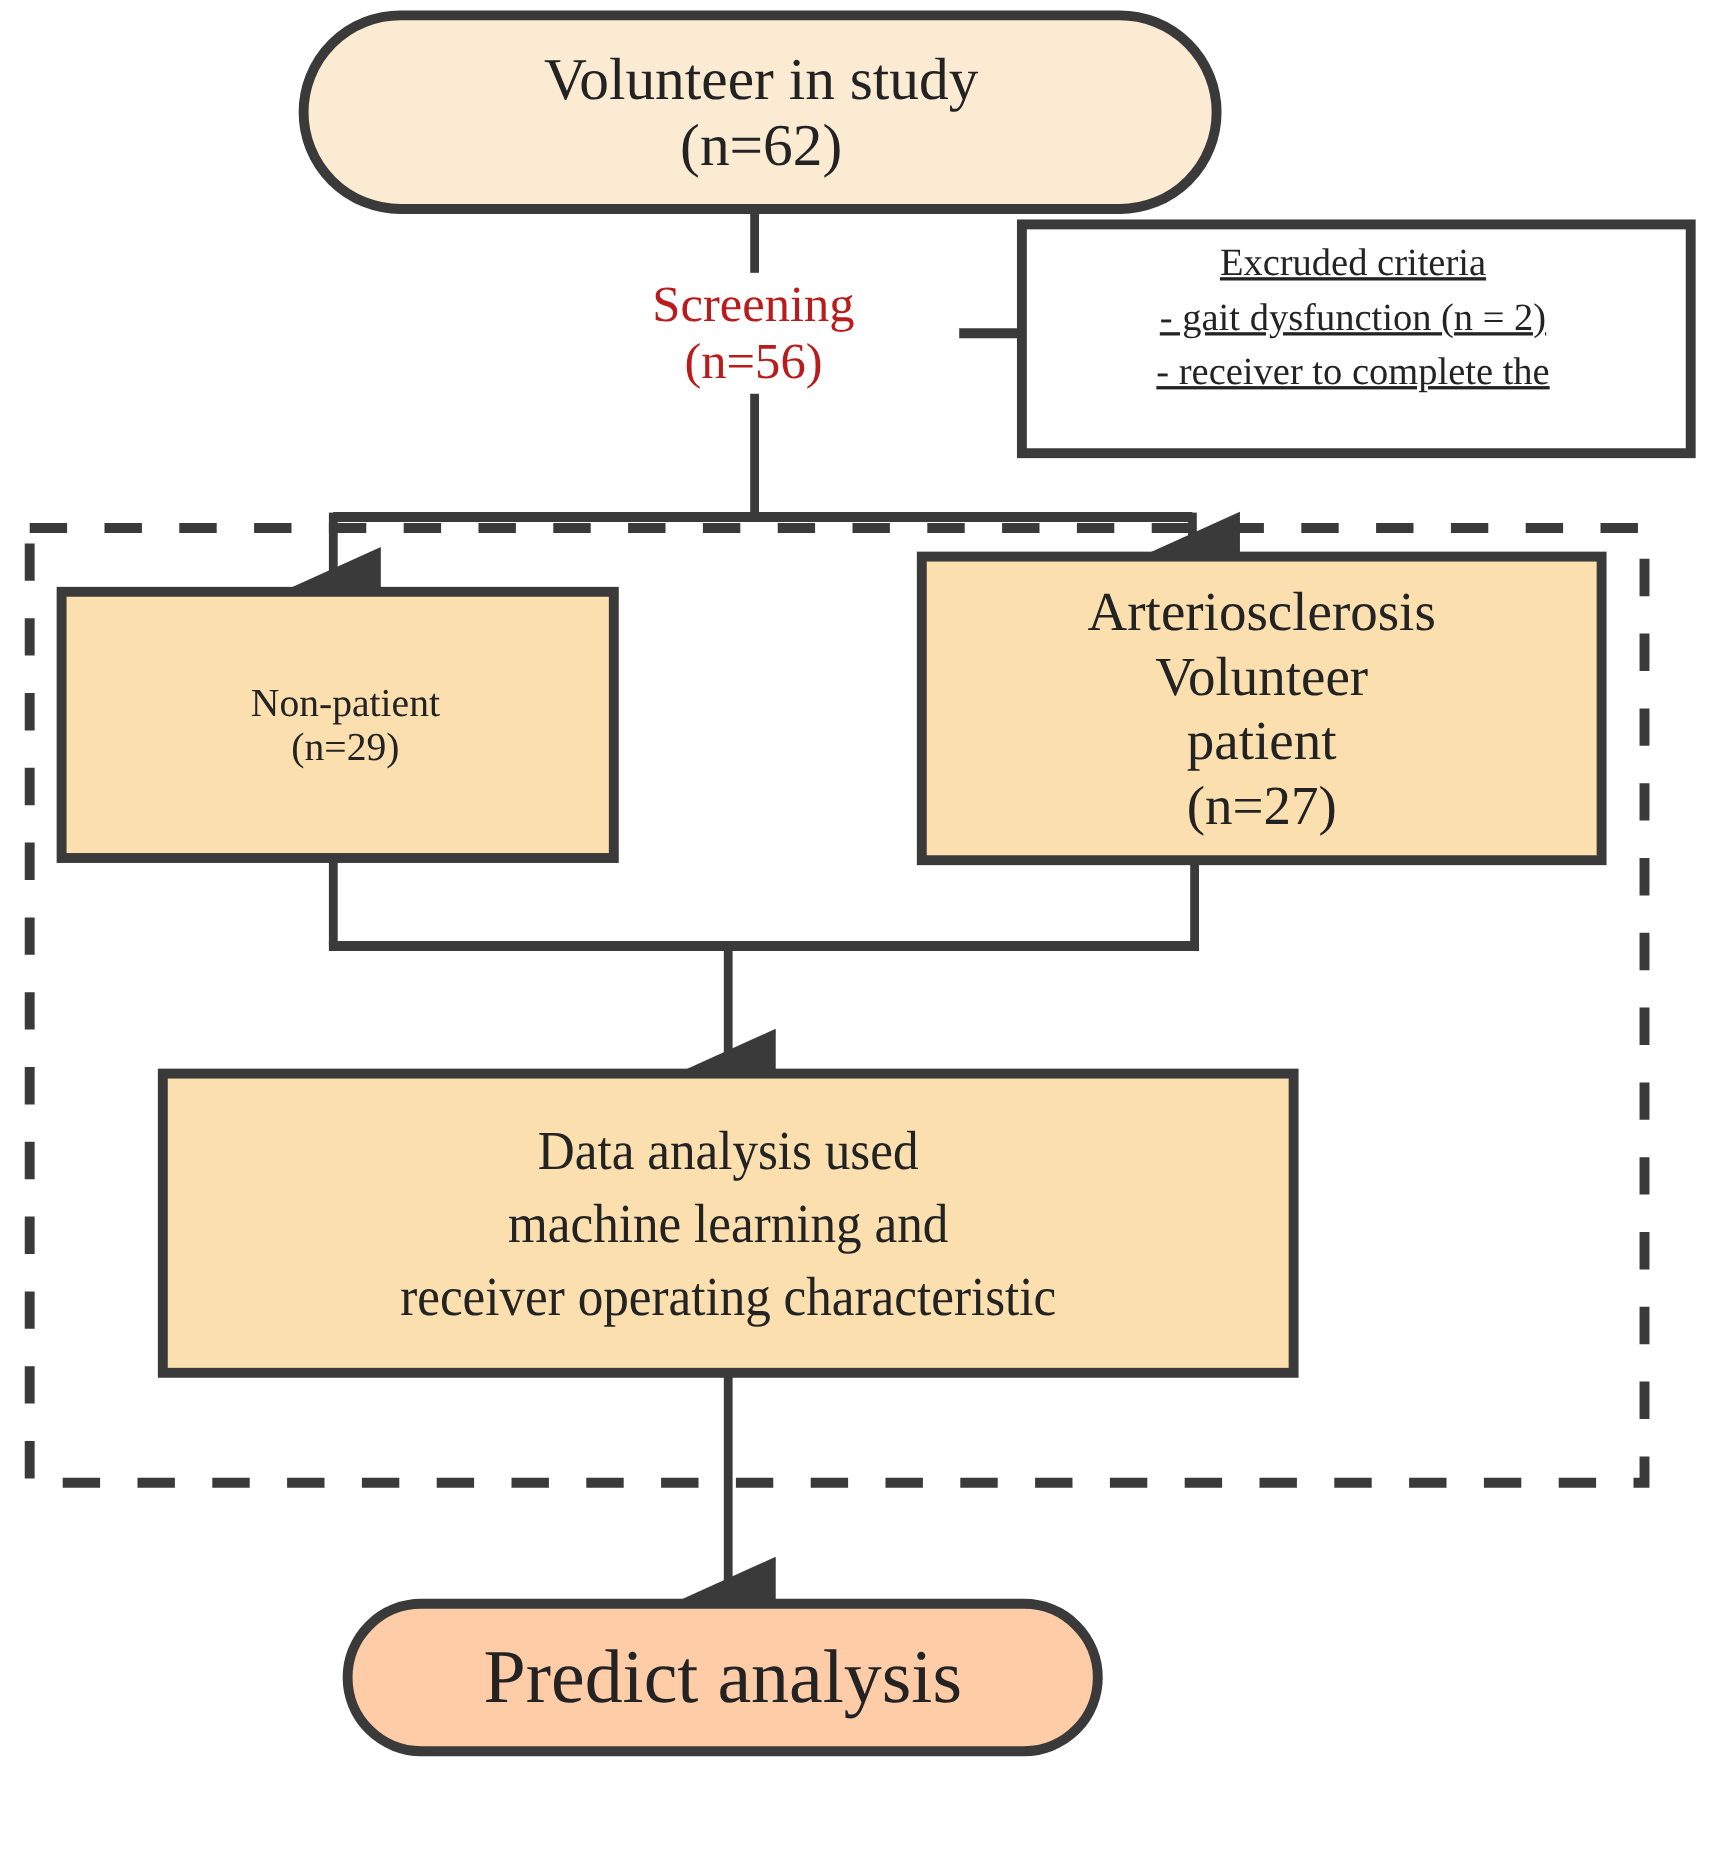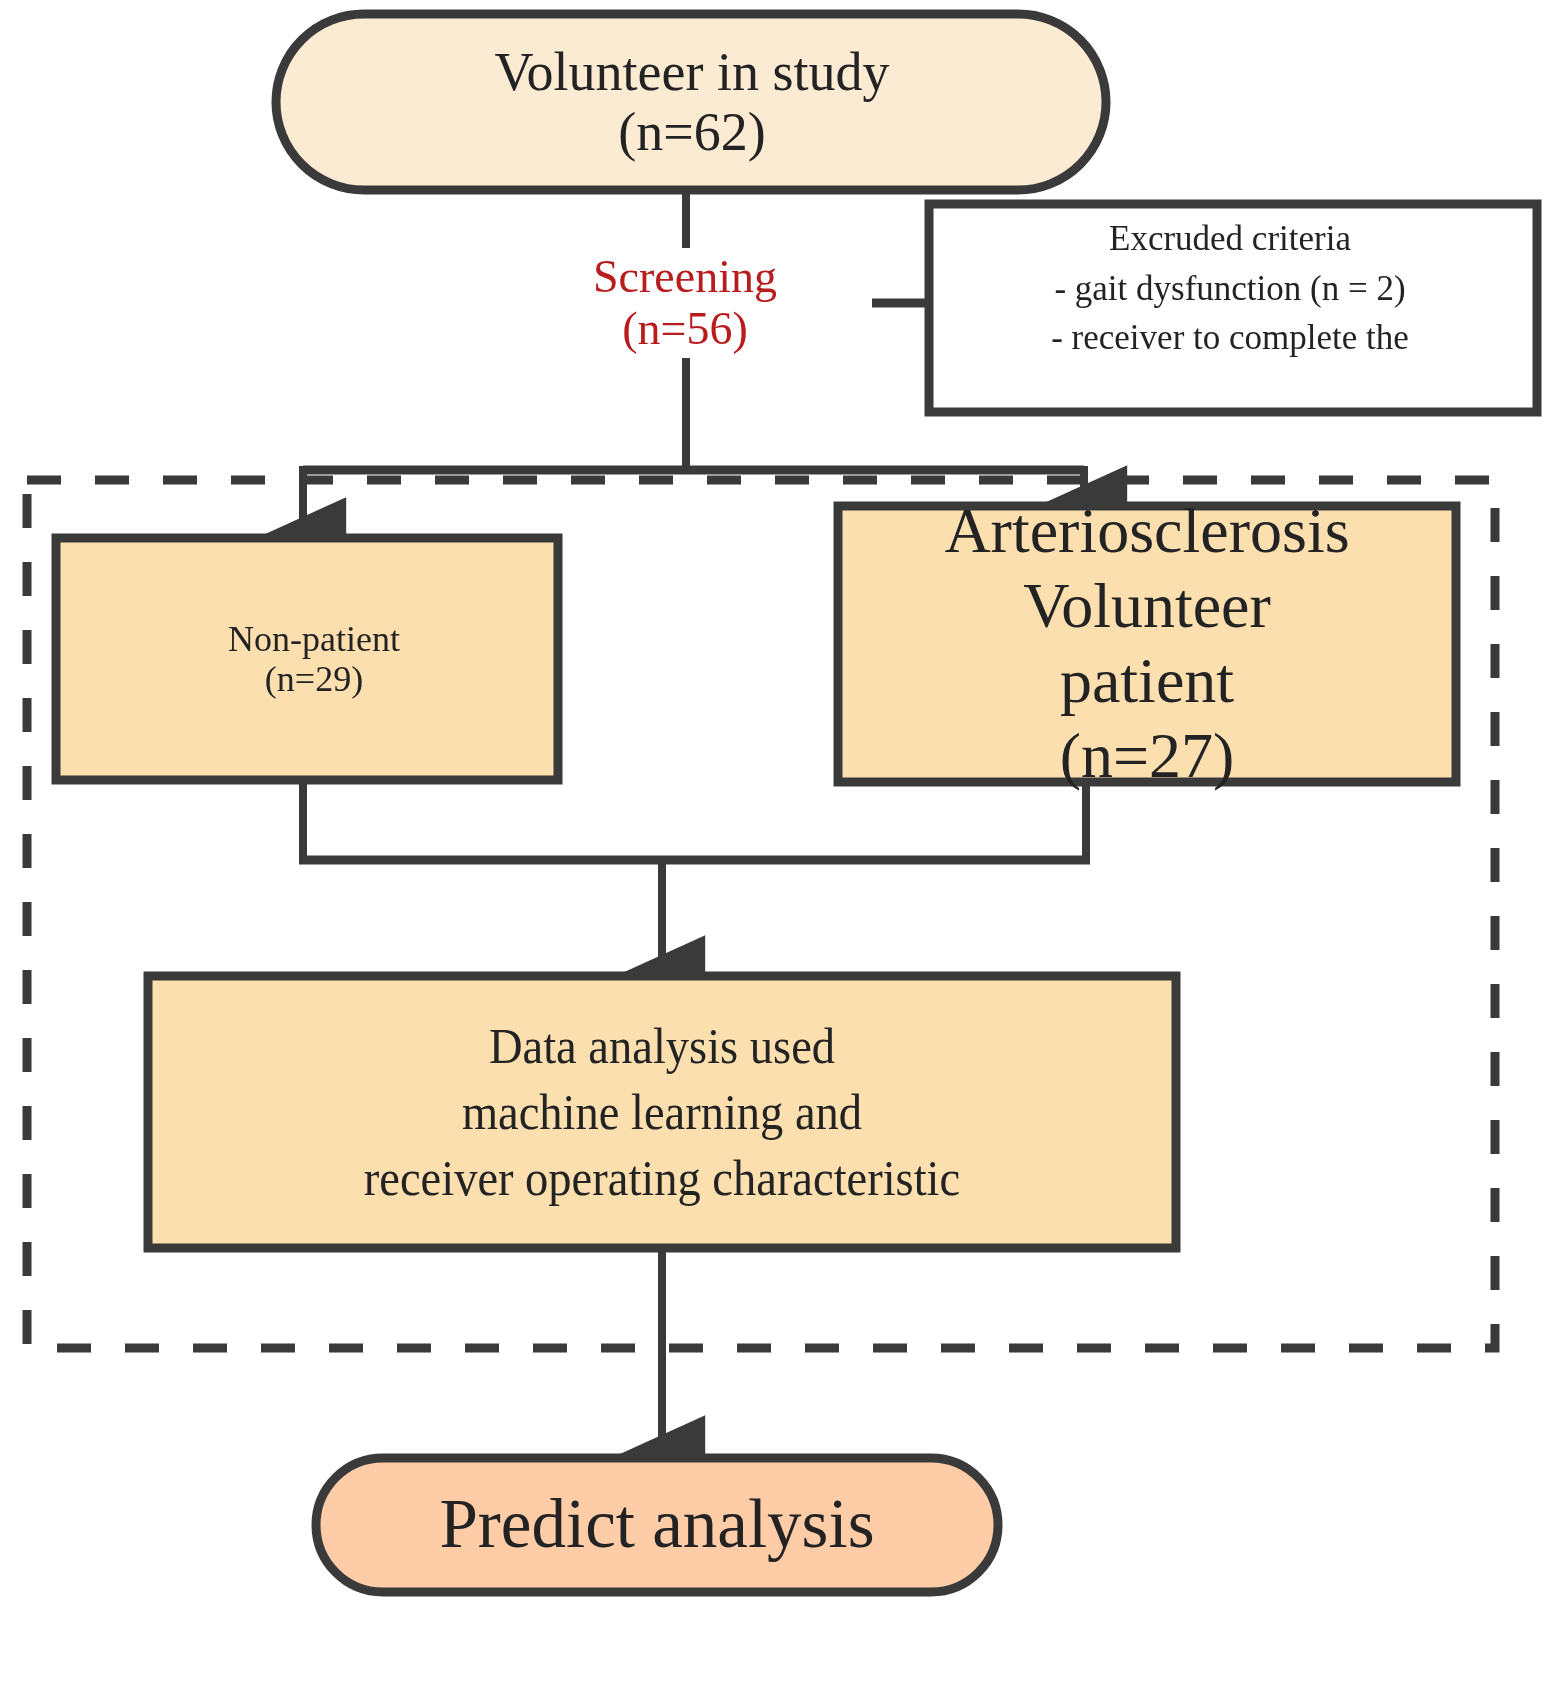--- a/index.html
+++ b/index.html
@@ -46,33 +46,34 @@
     color: #b91c1c;
   }
   
   #excluded-text {
     left: 930px; top: 206px; width: 600px; height: 204px;
     font-size: 35px;
     align-items: center;
     justify-content: flex-start;
     padding-top: 8px;
     box-sizing: border-box;
+    text-decoration: underline;
   }
   #excluded-text > div { line-height: 1.42; }
   #excluded-text .bullet { text-align: center; }
 
   
   #nonpatient-text {
     left: 65px; top: 540px; width: 498px; height: 238px;
     font-size: 36px;
   }
   
   #aso-text {
     left: 840px; top: 508px; width: 614px; height: 272px;
-    font-size: 64px;
+    font-size: 50px;
   }
   #aso-text > div { line-height: 1.17; }
 
   
   #analysis-text {
     left: 150px; top: 978px; width: 1024px; height: 268px;
     font-size: 50px;
     font-family: "Liberation Serif", "DejaVu Serif", serif;
     transform: scaleX(0.93);
   }

